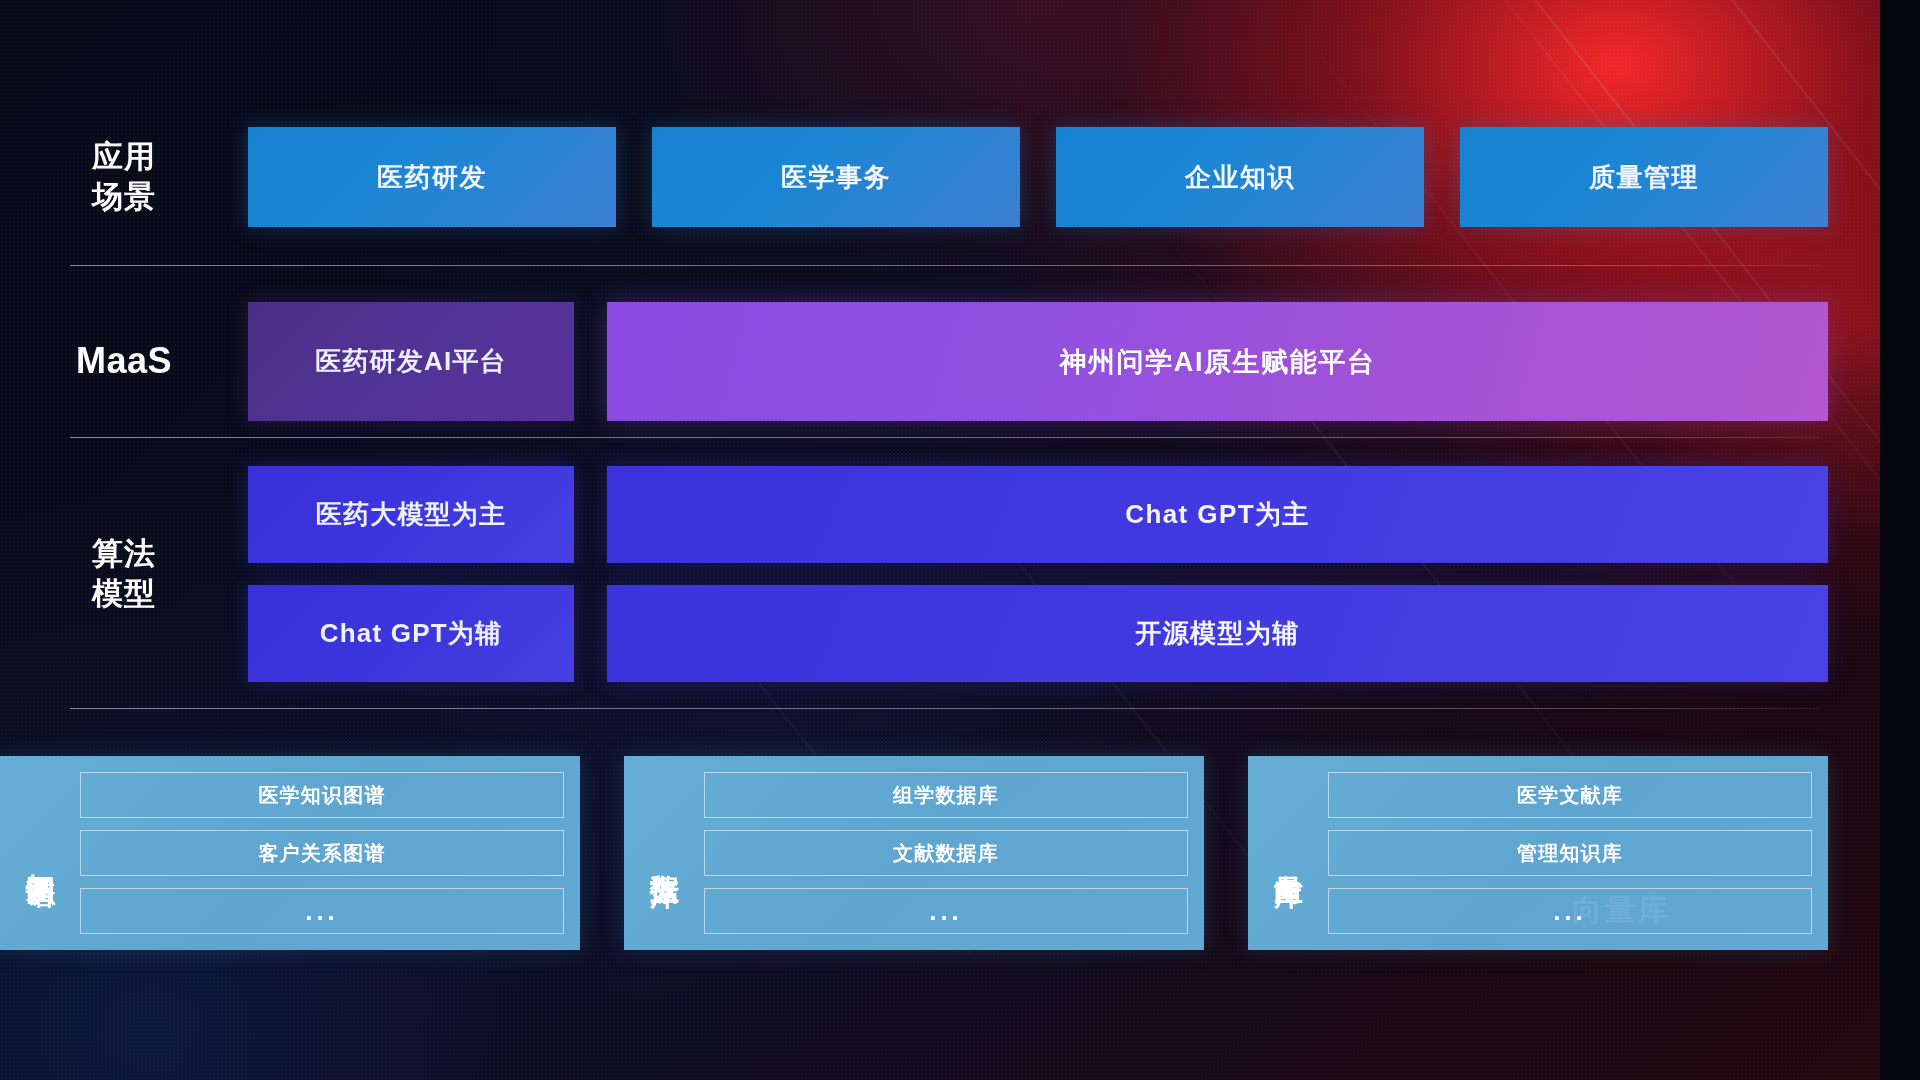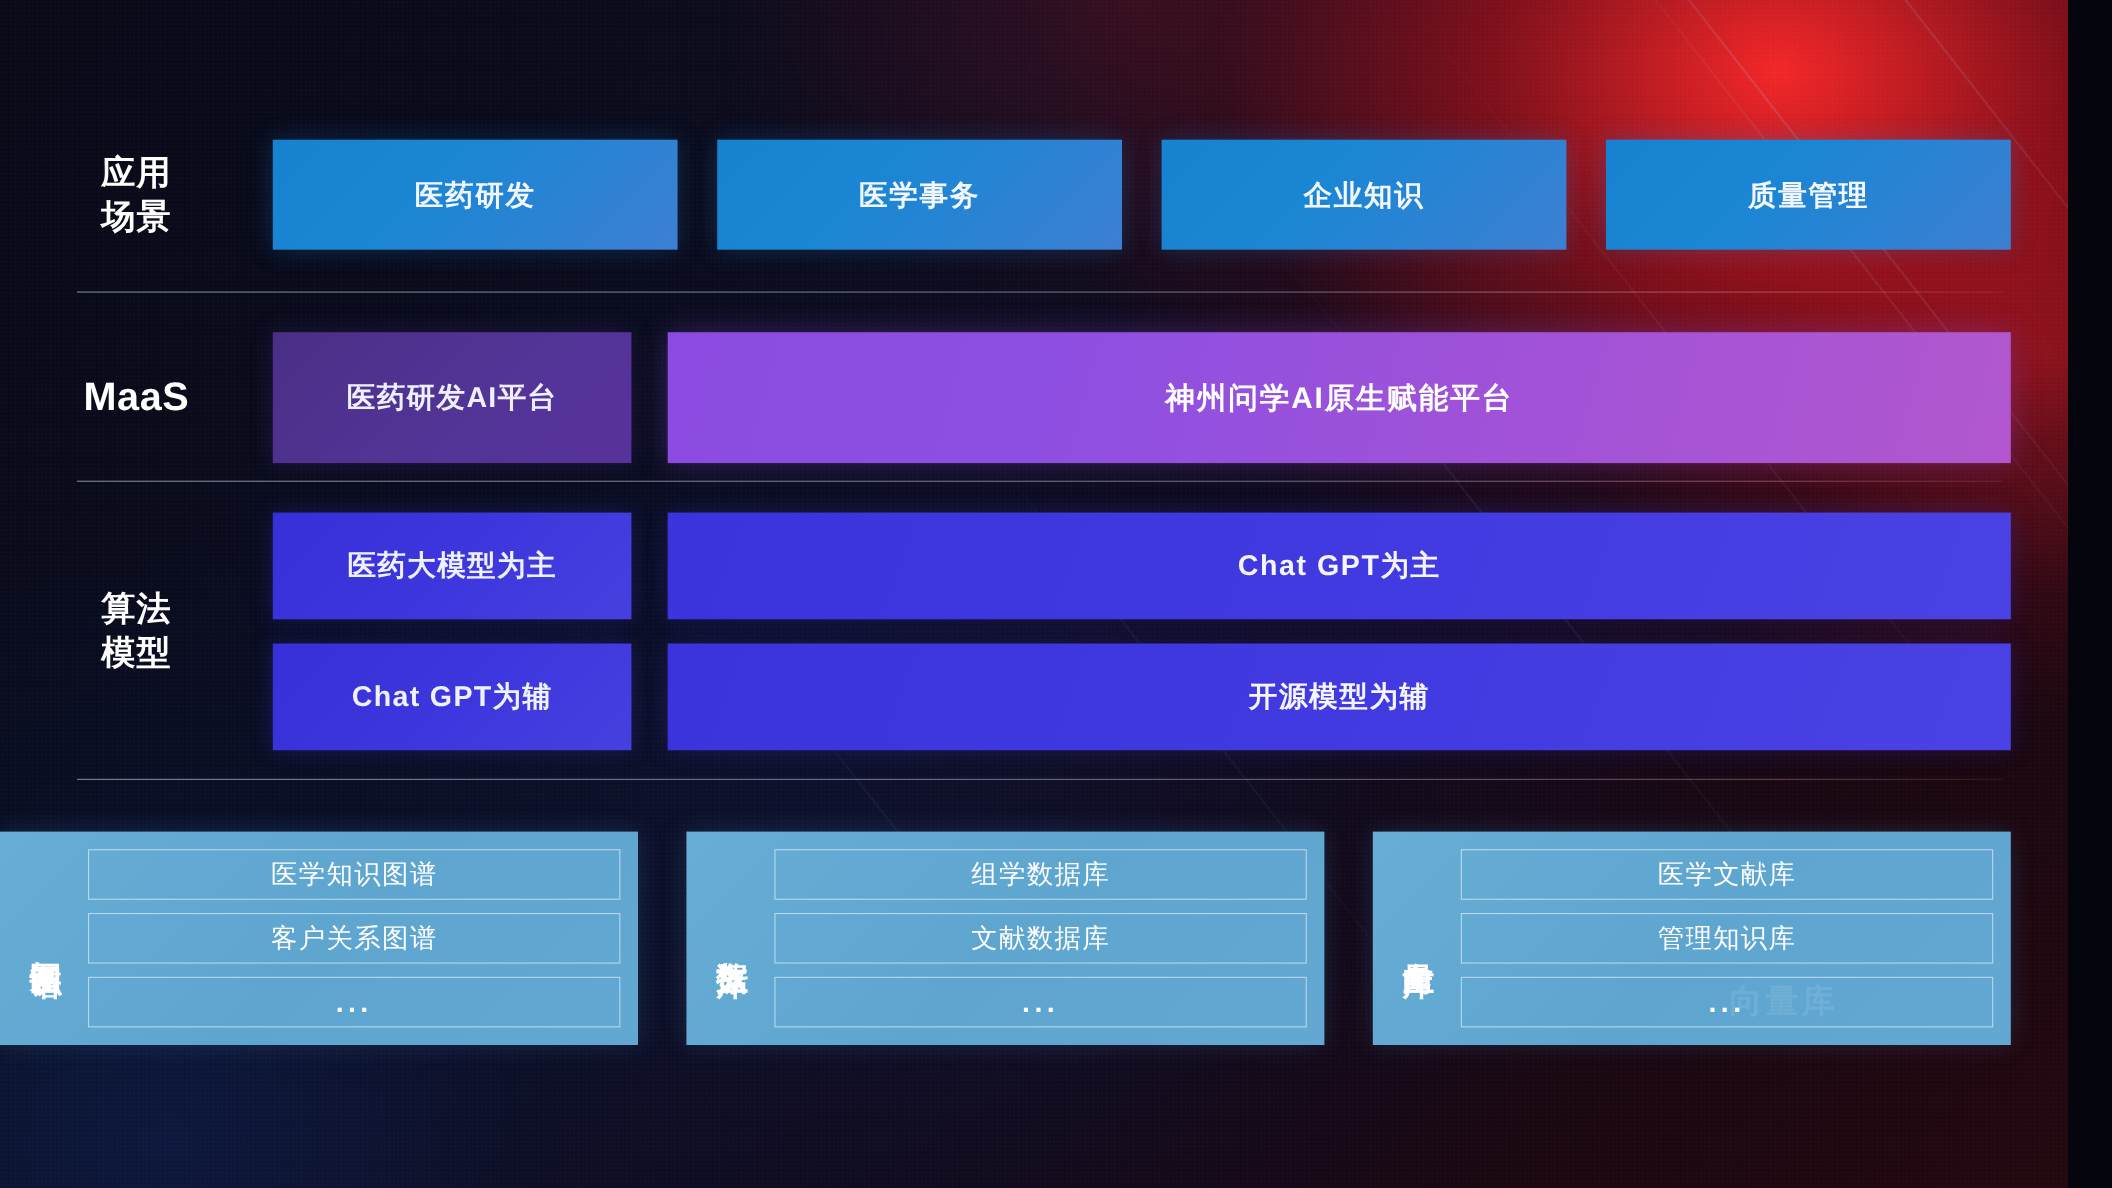--- a/index.html
+++ b/index.html
@@ -176,22 +176,22 @@
     padding-left: 8px;
   }
   .know-item {
     flex: 1 1 0;
     min-height: 44px;
     display: flex;
     align-items: center;
     justify-content: center;
     border: 1px solid rgba(255,255,255,0.55);
     color: #ffffff;
-    font-size: 24px;
-    font-weight: 400;
+    font-size: 20px;
+    font-weight: 700;
     letter-spacing: 1.2px;
   }
   .know-item.ellipsis { font-size: 26px; letter-spacing: 4px; font-weight: 700; }
 
   .watermark {
     position: absolute;
     z-index: 7;
     color: rgba(255,255,255,0.10);
     font-size: 30px;
     font-weight: 700;

